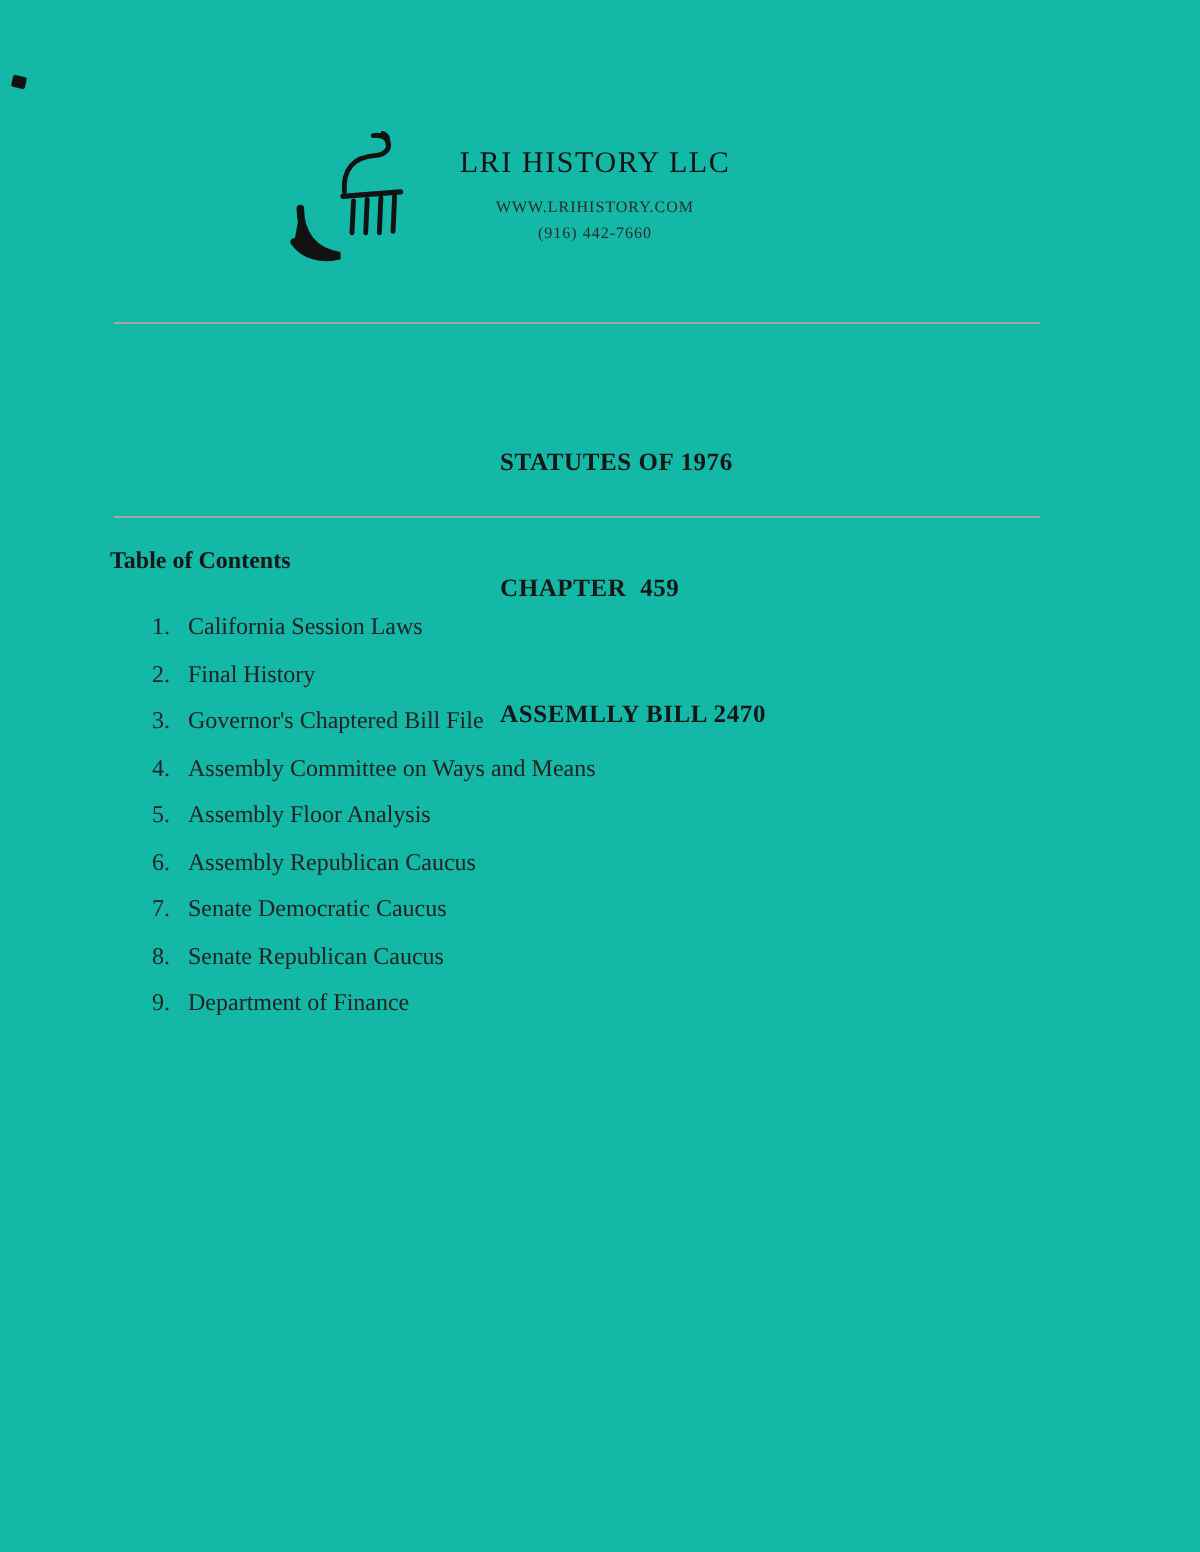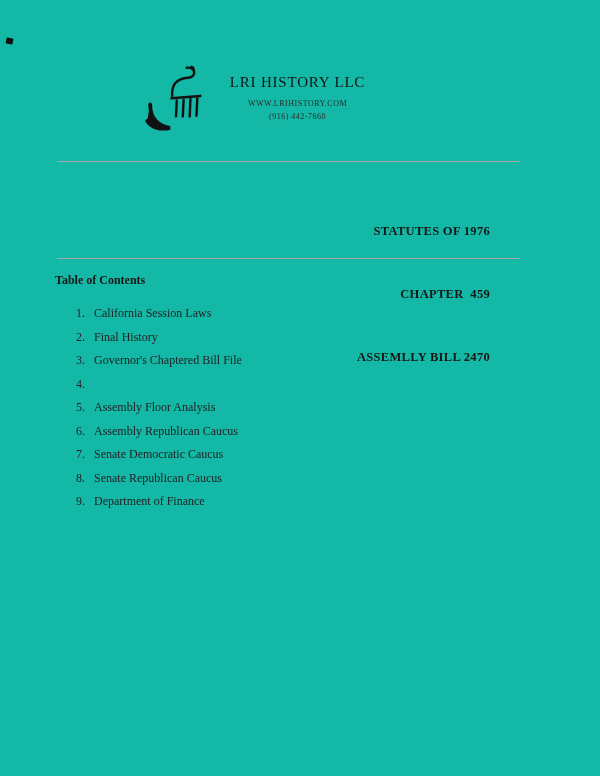--- a/index.html
+++ b/index.html
@@ -34,21 +34,21 @@
     color:#2a2a2a;
   }
   .rule{
     position:absolute;left:57px;width:463px;height:1px;background:#a6a6a6;
   }
   .rule-top{top:161px;}
   .rule-mid{top:258px;}
   
   .case-block{
     position:absolute;left:250px;top:179px;width:240px;
-    text-align:right;font-weight:bold;font-size:12.5px;
+    font-weight:bold;font-size:12.5px;
     line-height:21px;letter-spacing:0.3px;color:#161616;
     white-space:pre-wrap;
   }
   .case-line{display:block;}
   
   .toc-title{
     position:absolute;left:55px;top:273px;
     font-size:12px;font-weight:bold;color:#161616;
   }
   .toc-list{
@@ -117,20 +117,21 @@
     <div class="toc-row">
       <span class="toc-num">2.</span>
       <span class="toc-label">Final History</span>
     </div>
     <div class="toc-row">
       <span class="toc-num">3.</span>
       <span class="toc-label">Governor's Chaptered Bill File</span>
     </div>
     <div class="toc-row">
       <span class="toc-num">4.</span>
+      <span class="toc-label">Assembly Committee on Ways and Means</span>
     </div>
     <div class="toc-row">
       <span class="toc-num">5.</span>
       <span class="toc-label">Assembly Floor Analysis</span>
     </div>
     <div class="toc-row">
       <span class="toc-num">6.</span>
       <span class="toc-label">Assembly Republican Caucus</span>
     </div>
     <div class="toc-row">

